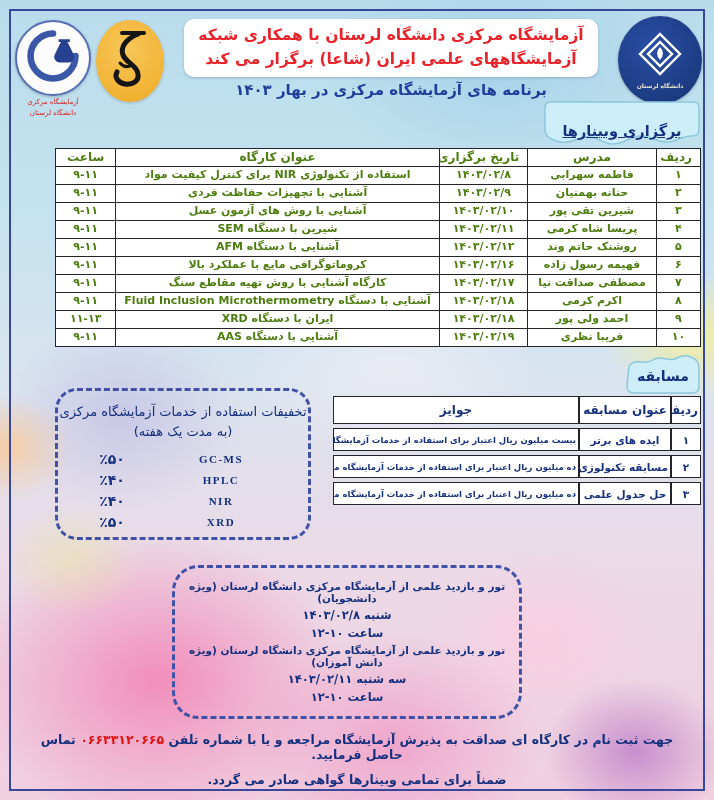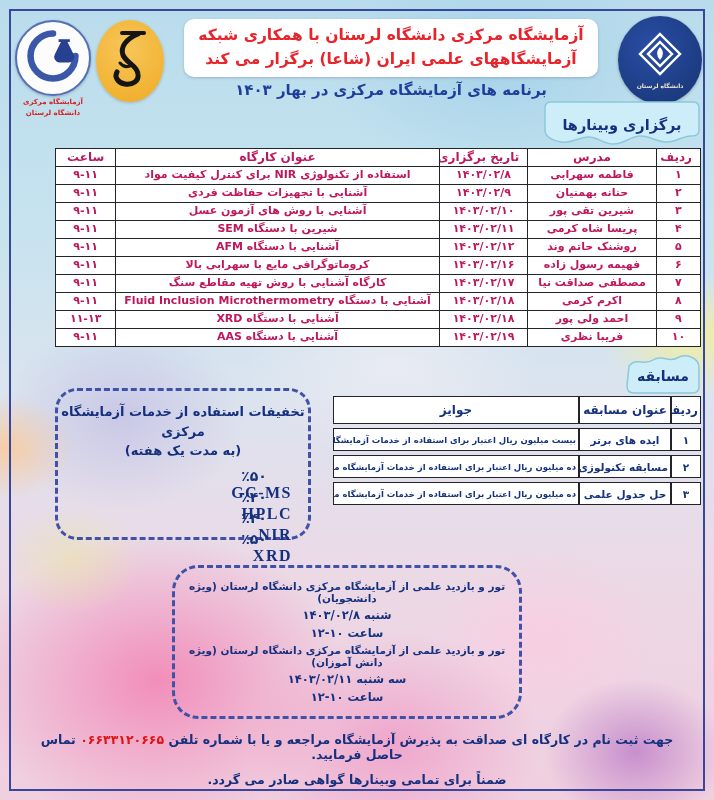--- a/index.html
+++ b/index.html
@@ -36,63 +36,63 @@
   .uni-caption{color:#f3e9cf;font-size:6px;font-weight:bold;margin-top:1px;}
 
   .shaa-logo{position:absolute;top:20px;left:96px;width:68px;height:82px;
     background:radial-gradient(circle at 45% 35%,#f7c659,#efab24);border-radius:50%;
     display:flex;align-items:center;justify-content:center;box-shadow:0 1px 3px rgba(60,40,0,.25);}
 
   .lab-logo{position:absolute;top:20px;left:12px;width:82px;text-align:center;}
   .lab-circle{width:72px;height:72px;margin:0 auto;background:#fcfcfc;border-radius:50%;
     border:2px solid #5670b5;display:flex;align-items:center;justify-content:center;
     box-shadow:0 1px 3px rgba(0,0,40,.25);}
-  .lab-caption{color:#d42020;font-size:7px;font-weight:bold;line-height:1.35;margin-top:2px;}
+  .lab-caption{color:#d42020;font-size:7px;font-weight:normal;line-height:1.35;margin-top:2px;}
 
   
   .badge{position:absolute;}
   .badge svg{position:absolute;inset:0;}
   .badge .badge-label{position:absolute;width:100%;text-align:center;
     color:#14307e;font-weight:bold;font-size:14.5px;}
   .webinar-badge{top:101px;right:13px;width:158px;height:46px;}
-  .webinar-badge .badge-label{top:16px;}
+  .webinar-badge .badge-label{top:22px;text-decoration:underline;}
   .comp-badge{top:351px;right:13px;width:76px;height:44px;}
   .comp-badge .badge-label{top:17px;font-size:14px;}
 
   
   table{border-spacing:0;}
   .webinar-table{position:absolute;top:148px;right:13px;width:646px;
     border-collapse:collapse;background:#fff;table-layout:fixed;}
   .webinar-table th,.webinar-table td{
-    border:1px solid #23232a;color:#be185d;font-weight:bold;text-align:center;
+    border:1px solid #23232a;color:#4d7c0f;font-weight:bold;text-align:center;
     padding:0 8px;height:17px;line-height:1.1;overflow:hidden;white-space:nowrap;}
   .webinar-table th{font-size:12px;}
   .webinar-table td{font-size:11px;}
   .col-no{width:44px;}.col-ins{width:128px;}.col-date{width:88px;}
   .col-title{width:322px;}.col-time{width:60px;}
 
   
   .comp-table{position:absolute;top:392px;right:13px;width:368px;
     border-collapse:separate;border-spacing:0 4px;table-layout:fixed;}
   .comp-table th,.comp-table td{
     background:#fff;border:1px solid #23232a;color:#17327d;font-weight:bold;text-align:center;
     padding:0 2px;overflow:hidden;white-space:nowrap;}
   .comp-table th{height:26px;font-size:12px;}
   .comp-table td{height:21px;font-size:10.5px;}
   .comp-table td.prize-cell{font-size:8.5px;}
   .ccol-no{width:30px;}.ccol-title{width:92px;}.ccol-prize{width:246px;}
 
   
   .discount-box{position:absolute;top:388px;left:55px;width:256px;height:152px;
     border:3px dashed #4052a8;border-radius:22px;box-sizing:border-box;padding-top:11px;}
-  .discount-title{text-align:center;color:#14307e;font-weight:bold;font-size:13px;line-height:1.5;}
+  .discount-title{text-align:center;color:#14307e;font-weight:normal;font-size:13px;line-height:1.5;}
   .discount-list{margin-top:7px;direction:ltr;padding:0 16px;}
-  .discount-row{display:flex;align-items:flex-end;height:21px;flex-direction:column;}
+  .discount-row{display:flex;align-items:center;height:21px;}
   .pct{width:76px;text-align:center;color:#14307e;font-weight:bold;font-size:14px;}
-  .svc{flex:1;text-align:center;color:#14307e;font-weight:bold;font-size:16px;
+  .svc{flex:1;text-align:center;color:#14307e;font-weight:bold;font-size:11px;
     font-family:"Liberation Serif",serif;letter-spacing:1.5px;direction:ltr;}
 
   
   .tour-box{position:absolute;top:565px;left:172px;width:350px;height:154px;
     border:3px dashed #4052a8;border-radius:26px;box-sizing:border-box;
     display:flex;flex-direction:column;justify-content:space-evenly;
     padding:8px 8px;text-align:center;}
   .tour-line{color:#14307e;font-weight:bold;font-size:11.5px;}
   .tour-line.long{font-size:10.5px;}
 
@@ -209,42 +209,42 @@
         <td>۵</td>
         <td>روشنک حاتم وند</td>
         <td>۱۴۰۳/۰۲/۱۲</td>
         <td>آشنایی با دستگاه AFM</td>
         <td>۹-۱۱</td>
       </tr>
       <tr>
         <td>۶</td>
         <td>فهیمه رسول زاده</td>
         <td>۱۴۰۳/۰۲/۱۶</td>
-        <td>کروماتوگرافی مایع با سهرابی بالا</td>
+        <td>کروماتوگرافی مایع با عملکرد بالا</td>
         <td>۹-۱۱</td>
       </tr>
       <tr>
         <td>۷</td>
         <td>مصطفی صداقت نیا</td>
         <td>۱۴۰۳/۰۲/۱۷</td>
         <td>کارگاه آشنایی با روش تهیه مقاطع سنگ</td>
         <td>۹-۱۱</td>
       </tr>
       <tr>
         <td>۸</td>
         <td>اکرم کرمی</td>
         <td>۱۴۰۳/۰۲/۱۸</td>
         <td>آشنایی با دستگاه Fluid Inclusion Microthermometry</td>
         <td>۹-۱۱</td>
       </tr>
       <tr>
         <td>۹</td>
         <td>احمد ولی پور</td>
         <td>۱۴۰۳/۰۲/۱۸</td>
-        <td>آشنایی با دستگاه XRD</td>
+        <td>ایران با دستگاه XRD</td>
         <td>۱۱-۱۳</td>
       </tr>
       <tr>
         <td>۱۰</td>
         <td>فریبا نظری</td>
         <td>۱۴۰۳/۰۲/۱۹</td>
         <td>آشنایی با دستگاه AAS</td>
         <td>۹-۱۱</td>
       </tr>
     </tbody>

